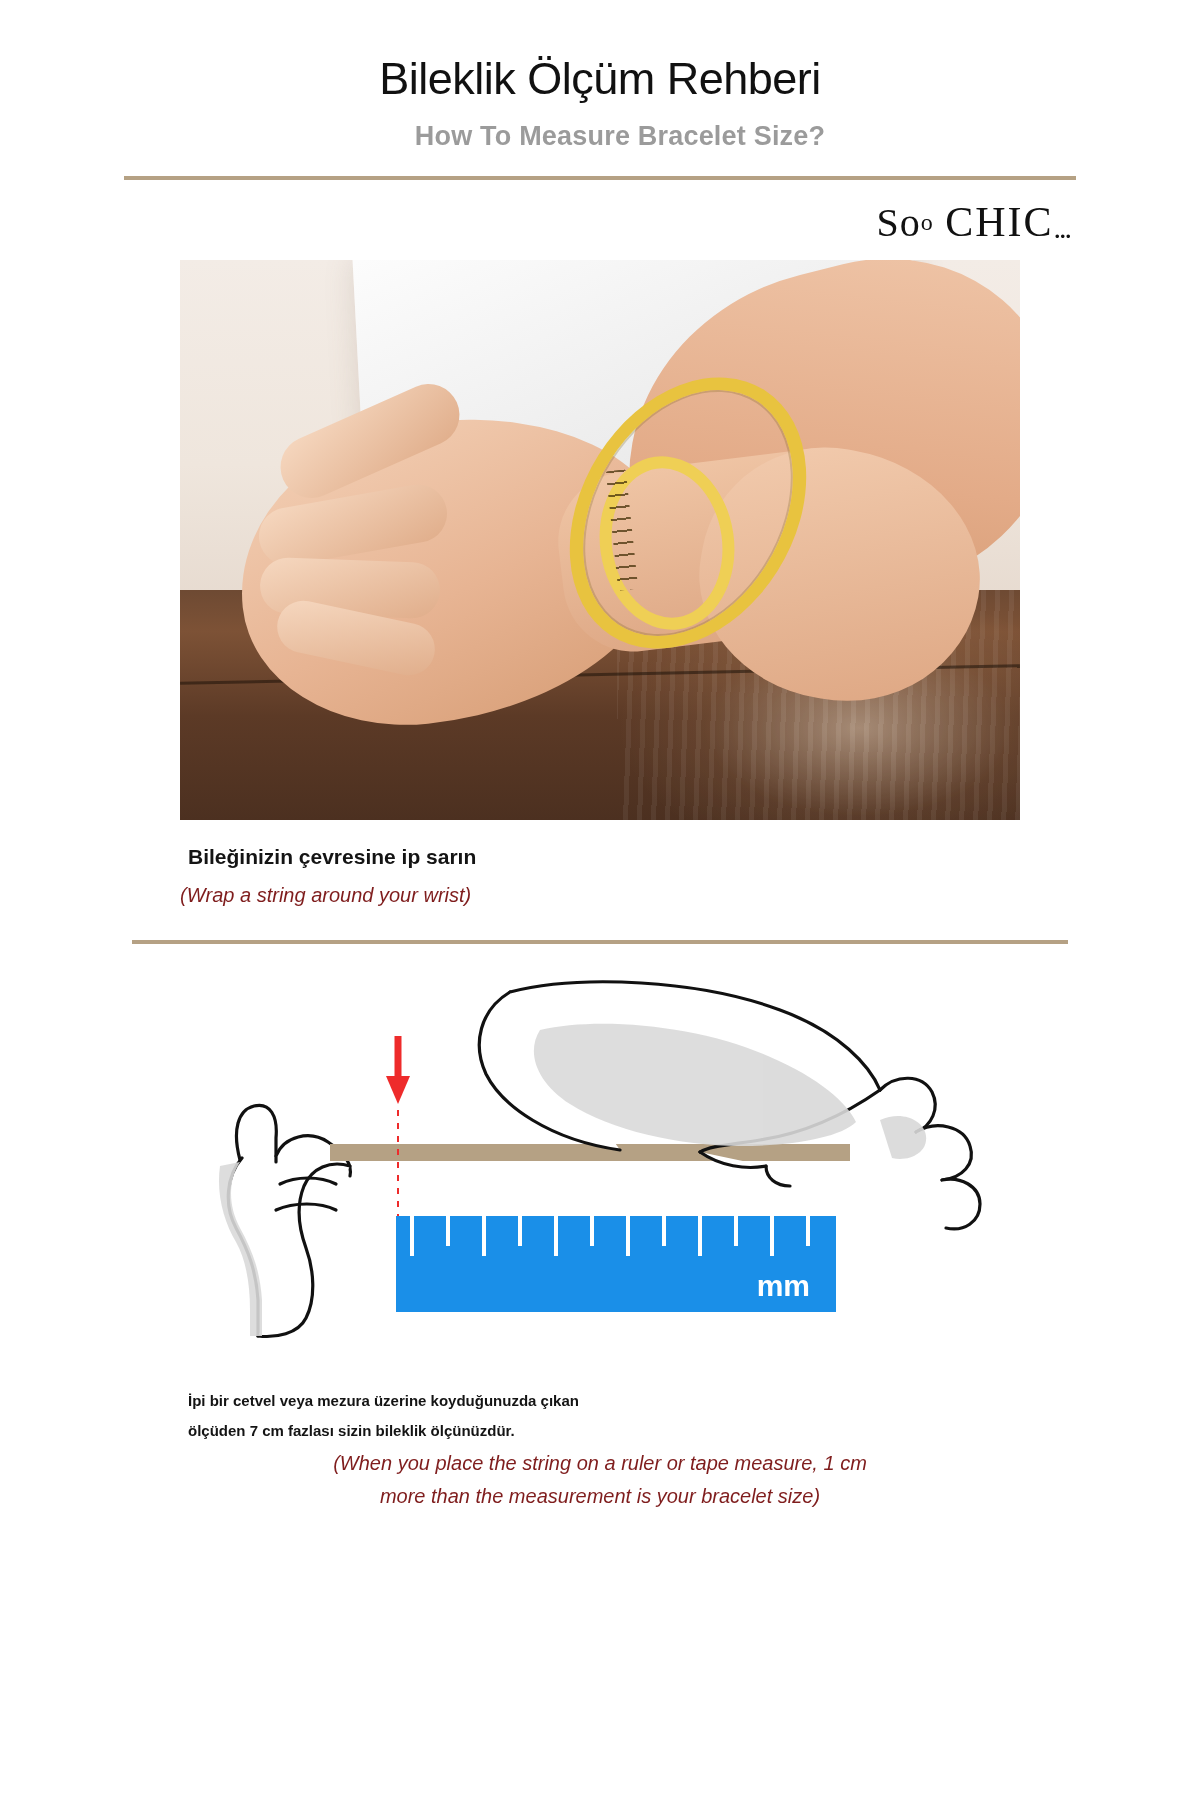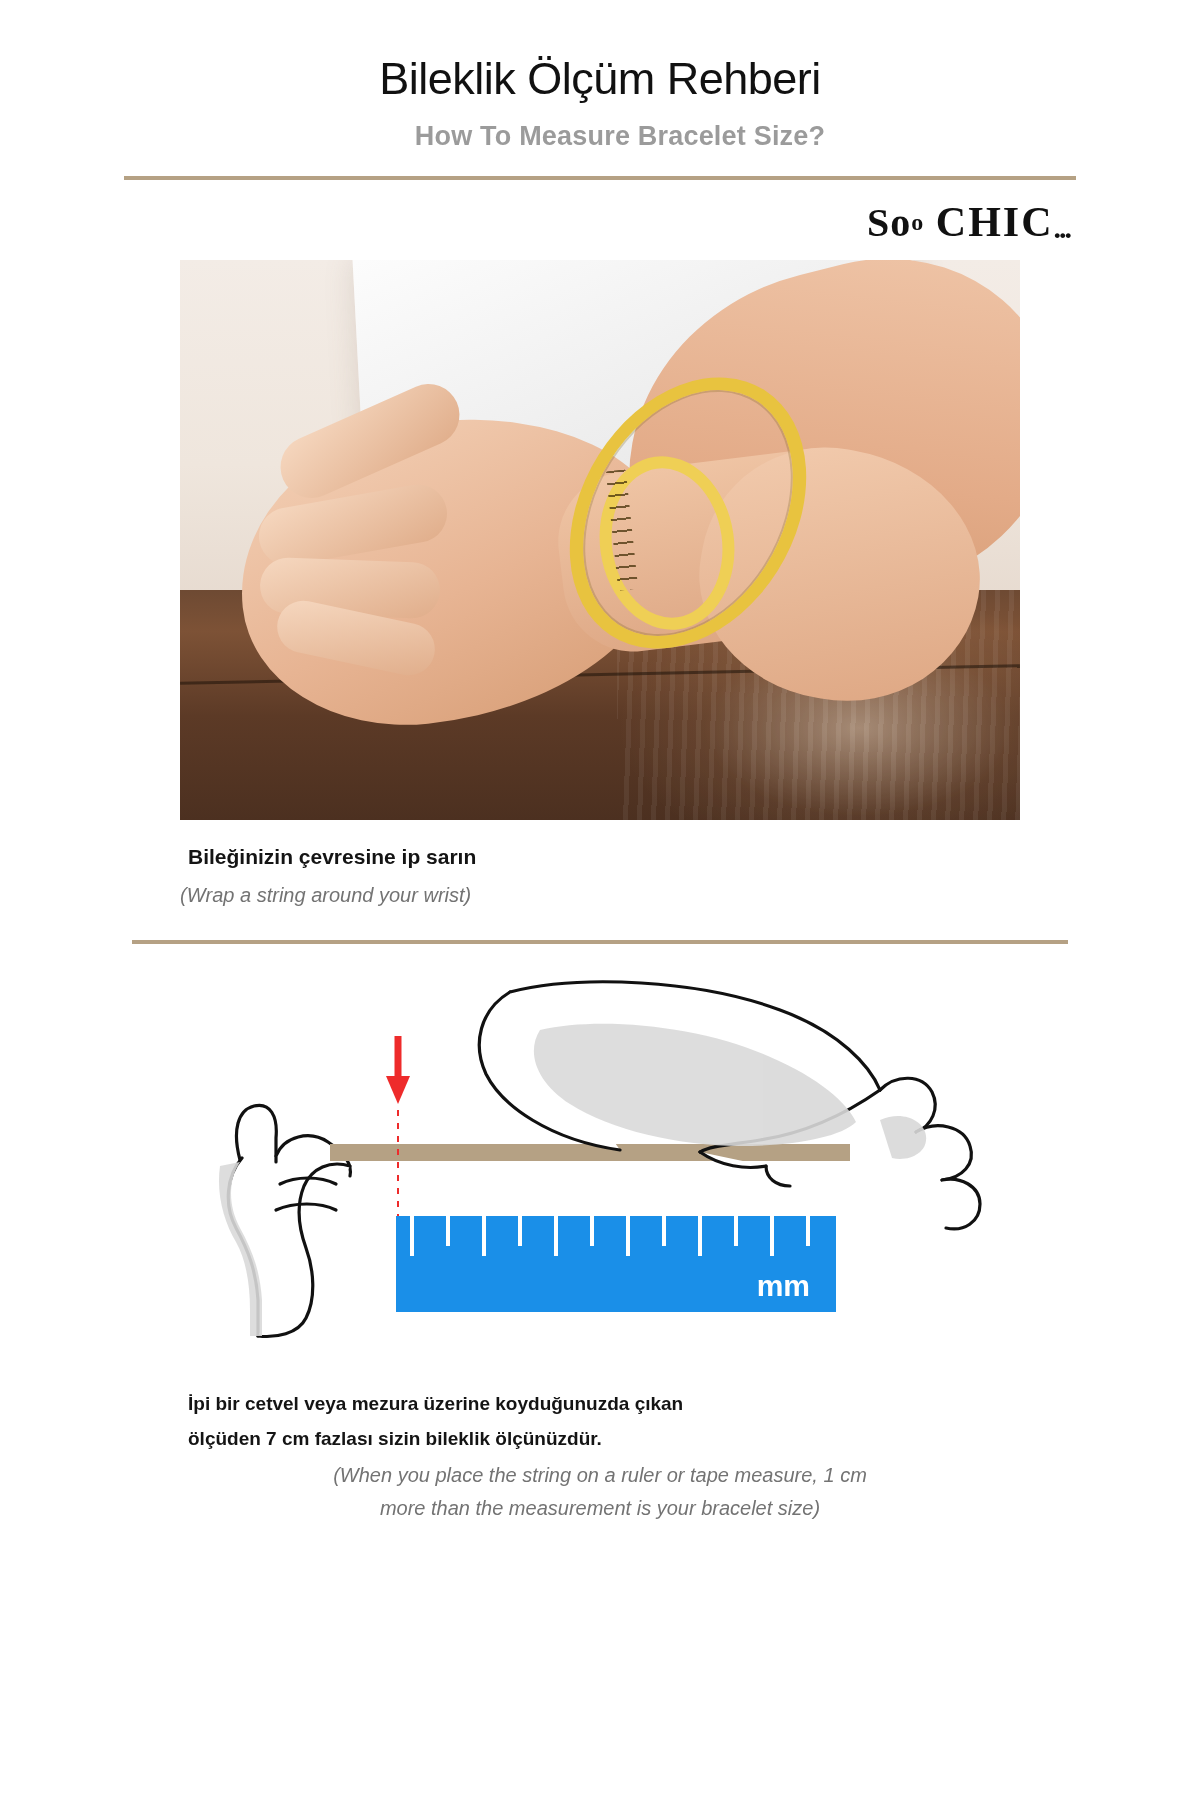--- a/index.html
+++ b/index.html
@@ -57,21 +57,20 @@
     width: 936px;
   }
 
   
   .brand-row {
     width: 952px;
     margin: 18px auto 0 auto;
     text-align: right;
     padding-right: 6px;
     box-sizing: border-box;
-    font-weight: bold;
   }
   .brand {
     display: inline-block;
     font-family: "Liberation Serif", serif;
     font-size: 42px;
     letter-spacing: 1px;
     color: #111;
   }
   .brand .so { font-size: 40px; }
   .brand .sub-o {
@@ -221,41 +220,41 @@
   .cap-tr {
     font-size: 21px;
     font-weight: 700;
     color: #141414;
     margin: 8px;
     line-height: 1.45;
   }
   .cap-en {
     font-size: 20px;
     font-style: italic;
-    color: #737373;
+    color: #7f1d1d;
     margin: 6px 0 0 0;
     line-height: 1.45;
   }
 
   
   .diagram-wrap {
     width: 840px;
     margin: 26px auto 0 auto;
   }
   .diagram {
     display: block;
     margin: 0 auto;
   }
 
   .caption-block2 {
     width: 840px;
     margin: 20px auto 0 auto;
     padding-bottom: 60px;
   }
-  .caption-block2 .cap-tr { font-size: 19px; }
+  .caption-block2 .cap-tr { font-size: 15px; }
   .caption-block2 .cap-en { font-size: 20px; margin-top: 4px; text-align: center; }
 </style>
 </head>
 <body>
 
 <div class="page">
 
   <div class="header">
     <h1 class="title">Bileklik Ölçüm Rehberi</h1>
     <h2 class="subtitle">How To Measure Bracelet Size?</h2>

